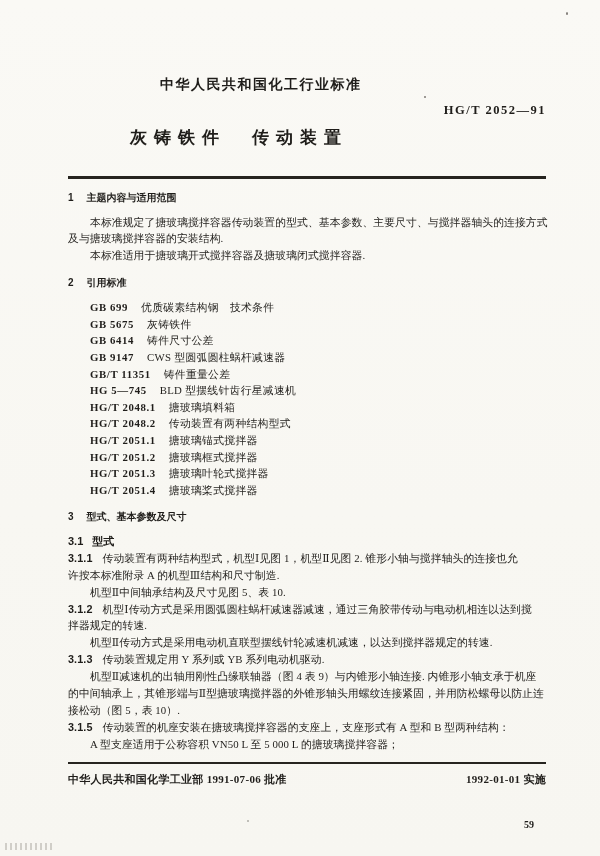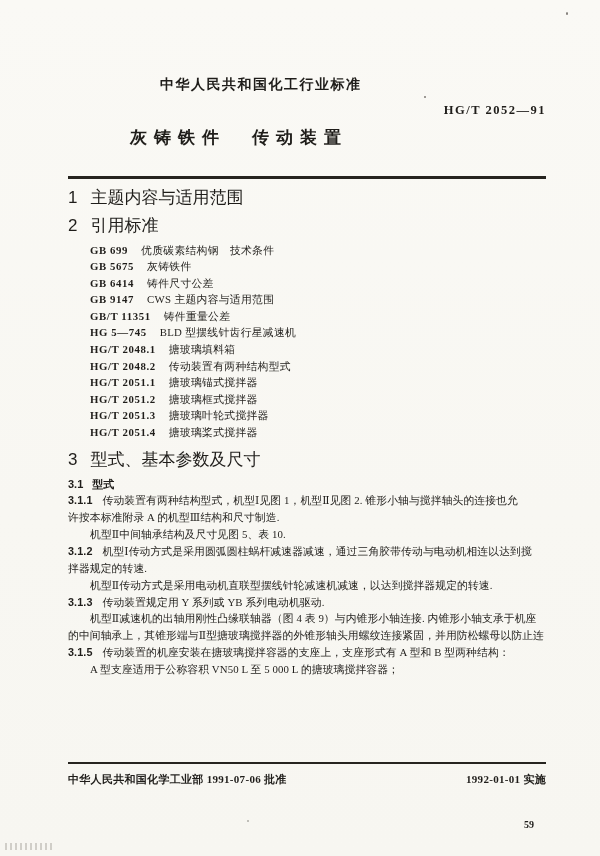--- a/index.html
+++ b/index.html
@@ -26,21 +26,21 @@
   .doc-title{
     font-family:"Liberation Sans","DejaVu Sans",sans-serif;
     font-weight:bold;font-size:17px;letter-spacing:7px;
     margin-top:8px;margin-left:62px;
   }
   .doc-title .t2{margin-left:26px;text-align:right;}
   .rule-top{height:2.5px;background:#26241f;margin-top:27px;}
   
   .sec-heading{
     font-family:"Liberation Sans","DejaVu Sans",sans-serif;
-    font-weight:normal;font-size:17px;line-height:18px;
+    font-weight:bold;font-size:10px;line-height:18px;
     margin-top:10px;margin-bottom:7px;white-space:nowrap;
   }
   .sec-heading .no{margin-right:13px;}
   .sub-heading{
     font-family:"Liberation Sans","DejaVu Sans",sans-serif;
     font-weight:bold;font-size:11px;line-height:16.5px;
     margin-top:5px;white-space:nowrap;
   }
   .sub-heading .no{margin-right:9px;}
   
@@ -87,33 +87,41 @@
     <div class="authority">中华人民共和国化工行业标准</div>
     <div class="std-code">HG/T 2052—91</div>
     <div class="doc-title">
       <span class="t1">灰铸铁件</span><span class="t2">传动装置</span>
     </div>
     <div class="rule-top"></div>
 
     <div class="sec-heading">
       <span class="no">1</span><span>主题内容与适用范围</span>
     </div>
+    <div class="para-block">
+
+        <div class="line indent"><span>本标准规定了搪玻璃搅拌容器传动装置的型式、基本参数、主要尺寸、与搅拌器轴头的连接方式</span></div>
+
+        <div class="line"><span>及与搪玻璃搅拌容器的安装结构.</span></div>
+
+        <div class="line indent"><span>本标准适用于搪玻璃开式搅拌容器及搪玻璃闭式搅拌容器.</span></div>
+      </div>
 
     <div class="sec-heading">
       <span class="no">2</span><span>引用标准</span>
     </div>
     <div class="refs">
 
         <div class="ref-line"><span class="ref-code">GB 699</span><span>优质碳素结构钢　技术条件</span></div>
 
         <div class="ref-line"><span class="ref-code">GB 5675</span><span>灰铸铁件</span></div>
 
         <div class="ref-line"><span class="ref-code">GB 6414</span><span>铸件尺寸公差</span></div>
 
-        <div class="ref-line"><span class="ref-code">GB 9147</span><span>CWS 主题内容与适用范围</span></div>
+        <div class="ref-line"><span class="ref-code">GB 9147</span><span>CWS 型圆弧圆柱蜗杆减速器</span></div>
 
         <div class="ref-line"><span class="ref-code">GB/T 11351</span><span>铸件重量公差</span></div>
 
         <div class="ref-line"><span class="ref-code">HG 5—745</span><span>BLD 型摆线针齿行星减速机</span></div>
 
         <div class="ref-line"><span class="ref-code">HG/T 2048.1</span><span>搪玻璃填料箱</span></div>
 
         <div class="ref-line"><span class="ref-code">HG/T 2048.2</span><span>传动装置有两种结构型式</span></div>
 
         <div class="ref-line"><span class="ref-code">HG/T 2051.1</span><span>搪玻璃锚式搅拌器</span></div>
@@ -145,20 +153,21 @@
 
         <div class="line indent"><span>机型Ⅱ传动方式是采用电动机直联型摆线针轮减速机减速，以达到搅拌器规定的转速.</span></div>
 
         <div class="line"><b class="num">3.1.3</b><span>传动装置规定用 Y 系列或 YB 系列电动机驱动.</span></div>
 
 
         <div class="line indent"><span>机型Ⅱ减速机的出轴用刚性凸缘联轴器（图 4 表 9）与内锥形小轴连接. 内锥形小轴支承于机座</span></div>
 
         <div class="line"><span>的中间轴承上，其锥形端与Ⅱ型搪玻璃搅拌器的外锥形轴头用螺纹连接紧固，并用防松螺母以防止连</span></div>
 
+        <div class="line"><span>接松动（图 5，表 10）.</span></div>
 
         <div class="line"><b class="num">3.1.5</b><span>传动装置的机座安装在搪玻璃搅拌容器的支座上，支座形式有 A 型和 B 型两种结构：</span></div>
 
         <div class="line indent"><span>A 型支座适用于公称容积 VN50 L 至 5 000 L 的搪玻璃搅拌容器；</span></div>
       </div>
 
   </div>
 
   <div class="rule-bottom"></div>
   <div class="footer-row">

